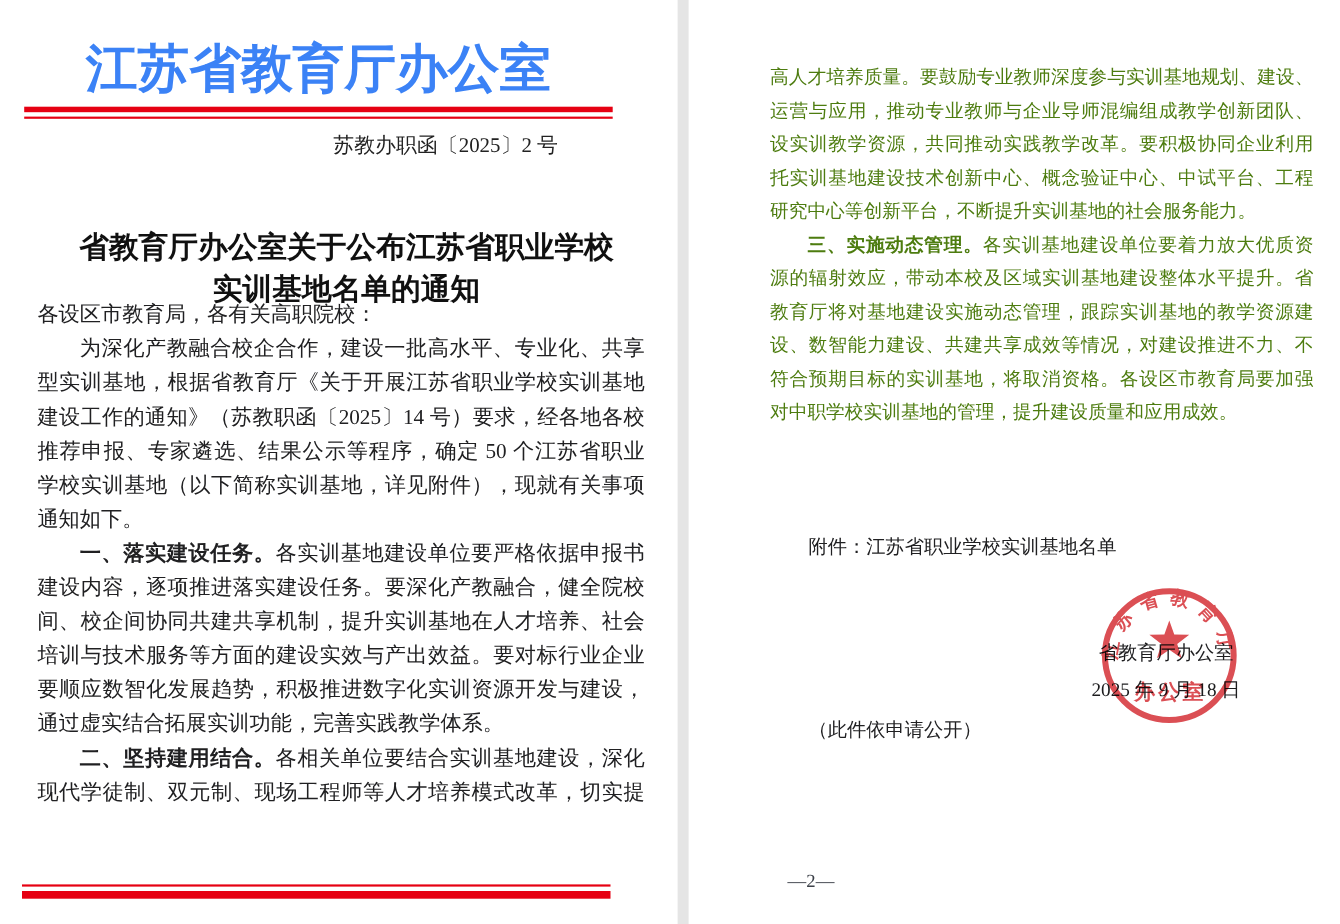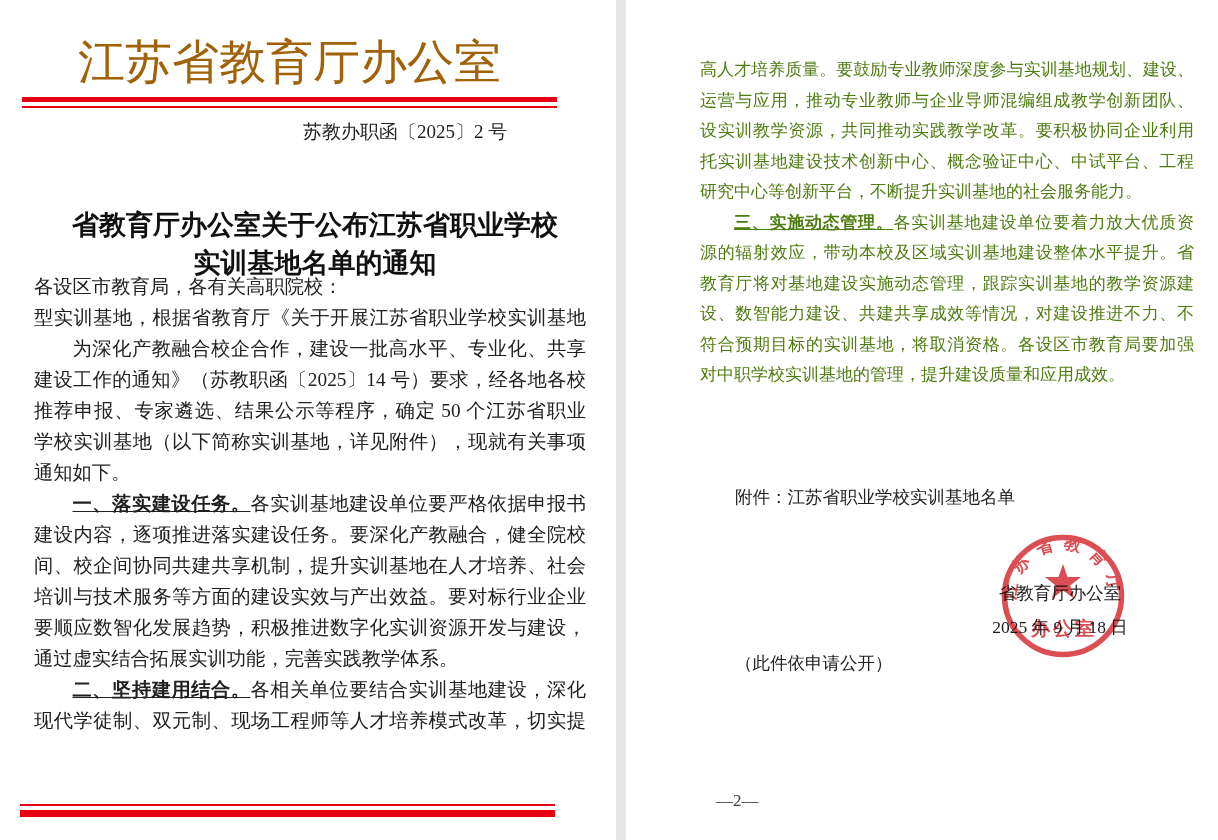--- a/index.html
+++ b/index.html
@@ -6,22 +6,22 @@
   body{
     width:1218px;height:840px;background:#ffffff;
     font-family:"Liberation Serif","DejaVu Serif",serif;
     color:#1f1f1f;position:relative;overflow:hidden;
   }
   .abs{position:absolute;}
 
   
   .agency{
     left:22px;top:31px;width:535px;height:60px;
-    text-align:center;font-size:47px;font-weight:400;
-    color:#a16207;letter-spacing:0px;white-space:nowrap;
+    text-align:center;font-size:47px;font-weight:700;
+    color:#3b82f6;letter-spacing:0px;white-space:nowrap;
   }
   .rule{left:22px;width:535px;background:#e60012;}
   .rule-h-thick{top:97px;height:5px;}
   .rule-h-thin{top:106px;height:2px;}
   .rule-f-thin{top:804px;height:2px;left:20px;}
   .rule-f-thick{top:810px;height:7px;left:20px;}
   .docnum{
     left:303px;top:119px;font-size:19px;color:#222;white-space:nowrap;
   }
   .doctitle{
@@ -35,21 +35,21 @@
     white-space:nowrap;color:#202022;
   }
   .p2-body{left:700px;top:55px;width:494px;}
   .p2-body .ln{
     height:30.5px;line-height:30.5px;font-size:17px;
     text-align:justify;text-align-last:justify;
     white-space:nowrap;color:#4d7c0f;
   }
   .ln.end{text-align-last:left;}
   .ln.ind{text-indent:2em;}
-  .hd{font-family:"Liberation Sans","DejaVu Sans",sans-serif;font-weight:700;text-decoration:underline;}
+  .hd{font-family:"Liberation Sans","DejaVu Sans",sans-serif;font-weight:700;}
 
   
   .divider{left:616px;top:0;width:10px;height:840px;background:#e5e5e5;}
 
   
   .attach{
     left:700px;top:482px;width:494px;height:30px;line-height:30px;
     font-size:17.5px;text-indent:2em;white-space:nowrap;color:#202022;
   }
   .signer{
@@ -80,22 +80,22 @@
 <div class="abs rule rule-h-thin"></div>
 <div class="abs docnum">苏教办职函〔2025〕2 号</div>
 
 <div class="abs doctitle">
   <div>省教育厅办公室关于公布江苏省职业学校</div>
   <div>实训基地名单的通知</div>
 </div>
 
 <div class="abs p1-body">
   <div class="ln end">各设区市教育局，各有关高职院校：</div>
+  <div class="ln ind">为深化产教融合校企合作，建设一批高水平、专业化、共享</div>
   <div class="ln">型实训基地，根据省教育厅《关于开展江苏省职业学校实训基地</div>
-  <div class="ln ind">为深化产教融合校企合作，建设一批高水平、专业化、共享</div>
   <div class="ln">建设工作的通知》（苏教职函〔2025〕14 号）要求，经各地各校</div>
   <div class="ln">推荐申报、专家遴选、结果公示等程序，确定 50 个江苏省职业</div>
   <div class="ln">学校实训基地（以下简称实训基地，详见附件），现就有关事项</div>
   <div class="ln end">通知如下。</div>
   <div class="ln ind"><b class="hd">一、落实建设任务。</b><span>各实训基地建设单位要严格依据申报书</span></div>
   <div class="ln">建设内容，逐项推进落实建设任务。要深化产教融合，健全院校</div>
   <div class="ln">间、校企间协同共建共享机制，提升实训基地在人才培养、社会</div>
   <div class="ln">培训与技术服务等方面的建设实效与产出效益。要对标行业企业</div>
   <div class="ln">要顺应数智化发展趋势，积极推进数字化实训资源开发与建设，</div>
   <div class="ln end">通过虚实结合拓展实训功能，完善实践教学体系。</div>

